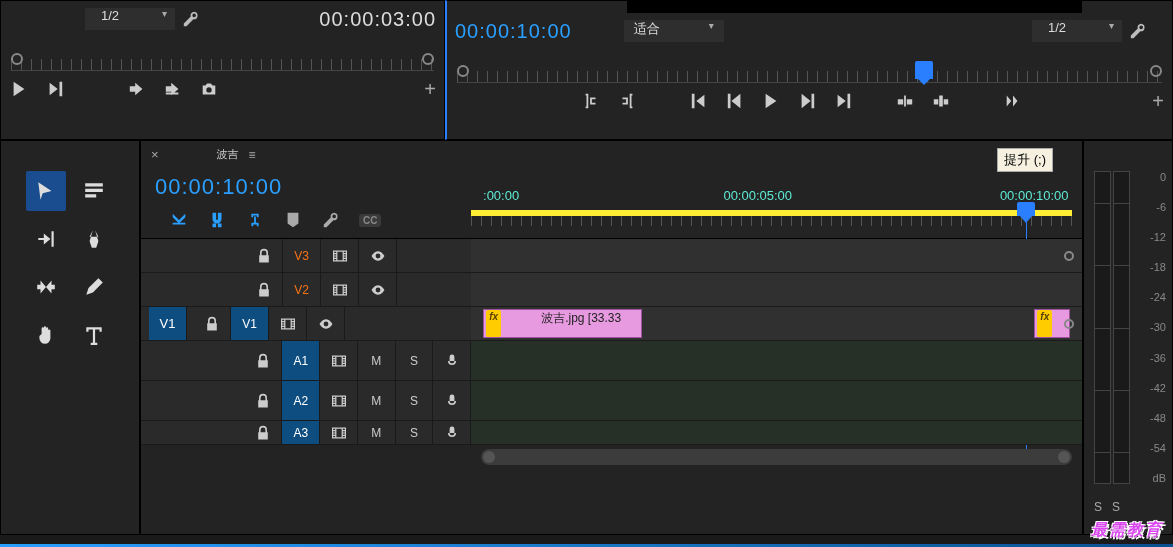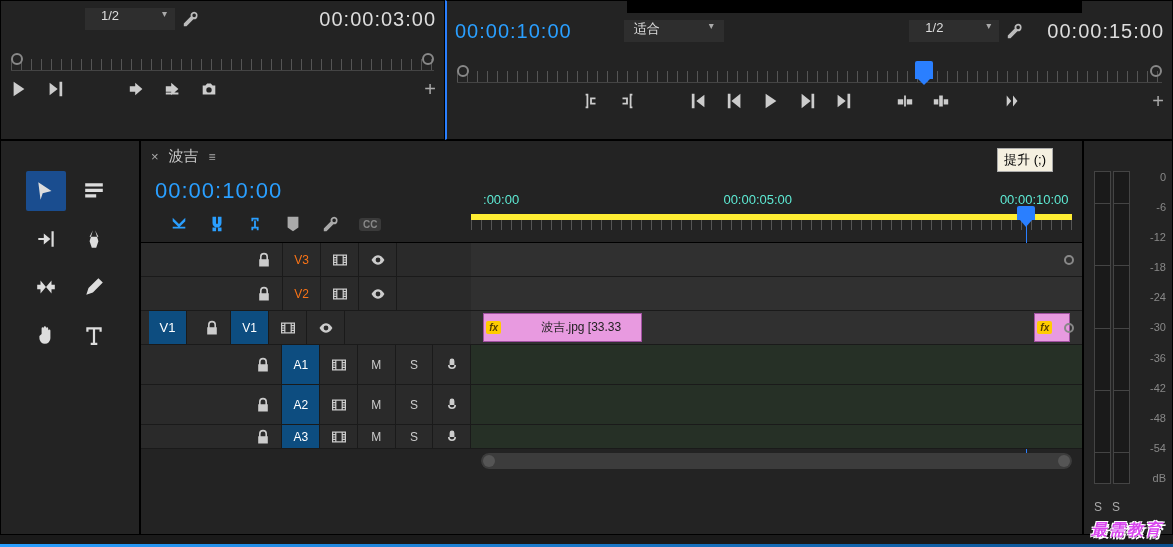--- a/index.html
+++ b/index.html
@@ -179,21 +179,21 @@
     display: flex;
     flex-direction: column;
     overflow:hidden;
   }
   .timeline-header {
     display:flex; align-items:center; gap:10px;
     padding: 6px 10px;
     color:#ccc;
   }
   .timeline-header .close-x { color:#aaa; cursor:pointer; }
-  .seq-name { font-size:15px; }
+  .seq-name { font-size:11px;margin-left:48px; }
   .menu-lines { color:#aaa; cursor:pointer; font-size:12px;}
   .timeline-timecode-row {
     display:flex;
   }
   .timeline-left-head {
     width: 330px;
     padding: 6px 0 6px 14px;
   }
   .timeline-left-head .timecode-blue { font-size:22px; }
   .track-option-icons {
@@ -283,21 +283,21 @@
     height:34px;
     border-bottom:1px solid #1a1a1a;
     position:relative;
     background:#303030;
   }
   .track-lane.audio { height:40px; background:#263026;}
   .clip {
     position:absolute; top:2px; bottom:2px;
     background:#e89ae0;
     border:1px solid #a050a0;
-    display:flex; align-items:center;
+    display:flex; 
     padding-left:2px;
     overflow:hidden;
     gap:4px;
   }
   .fx-badge {
     background:#ffcc00; color:#5a4000; font-size:10px; font-style:italic;
     padding:1px 3px; border-radius:2px; font-weight:bold;
   }
   .clip-name { color:#222; font-size:12px; white-space:nowrap;margin-left:36px;}
   .keyframe-dot {
@@ -524,21 +524,20 @@
       <span style="width:40px"></span>
       <div class="fit-select">适合</div>
       <span class="spacer"></span>
       <div class="zoom-select">1/2</div>
       <span class="icon-btn">
           <svg viewBox="0 0 20 20">
             <use href="#i-wrench"></use>
           </svg>
         </span>
       <span style="width:10px"></span>
-      <span class="timecode-white">00:00:15:00</span>
     </div>
     <div class="scrub-row">
       <div class="scrub-ticks"></div>
       <div class="scrub-left-cap"></div>
       <div class="scrub-right-cap"></div>
       <div class="scrub-playhead-blue" style="left:65%"></div>
     </div>
     <div class="transport-row">
       <span style="width:110px"></span>
       <span class="icon-btn">

